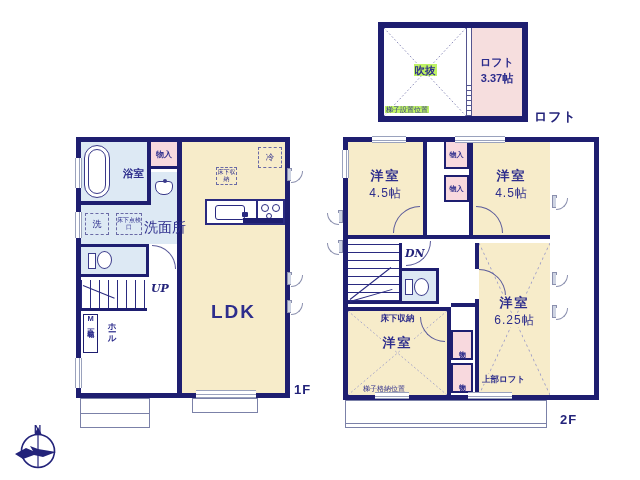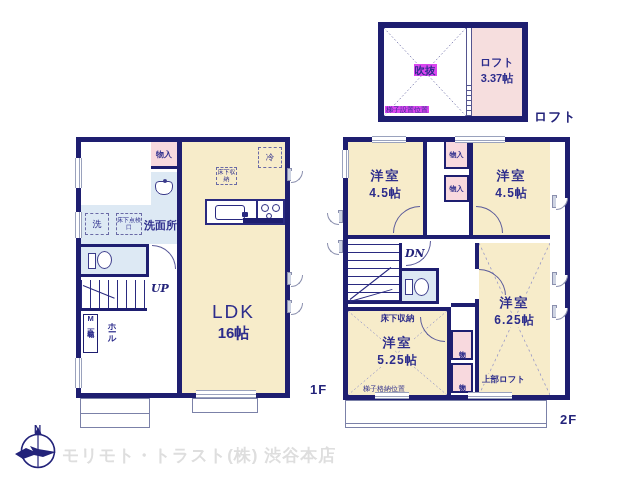--- a/index.html
+++ b/index.html
@@ -12,21 +12,21 @@
   .room{position:absolute;box-sizing:border-box;}
   .cream{background:#f7ecca;}
   .blue{background:#dde9f4;}
   .pink{background:#f8d9de;}
   .loftpink{background:#f6dede;}
   .wall{position:absolute;background:#1e1e70;}
   
   .lbl{position:absolute;color:#2d2d8c;line-height:1.25;white-space:nowrap;z-index:3;}
   .ctr{left:0;right:0;text-align:center;white-space:normal;}
   .rname{font-size:13px;letter-spacing:2px;font-weight:bold;}
-  .rsize{font-size:12px;letter-spacing:1px;font-weight:bold;}
+  .rsize{font-size:12px;letter-spacing:1px;font-weight:normal;}
   .tiny{font-size:7px;}
   .vert{writing-mode:vertical-rl;text-orientation:upright;letter-spacing:2px;}
   .tag{position:absolute;font-size:13px;font-weight:bold;color:#23237a;letter-spacing:1px;z-index:4;}
   .stair-note{position:absolute;font-family:"DejaVu Serif",serif;font-style:italic;font-size:11px;font-weight:bold;color:#23237a;z-index:3;}
   
   .dashbox{position:absolute;box-sizing:border-box;border:1px dashed #6a6aa6;display:flex;align-items:center;justify-content:center;text-align:center;z-index:2;}
   
   svg.xlines{position:absolute;left:0;top:0;width:100%;height:100%;z-index:1;}
   
   .arc{position:absolute;border:1px solid #5a5a9a;z-index:2;background:transparent;}
@@ -64,21 +64,21 @@
   .burner{position:absolute;width:8px;height:8px;border:1.5px solid #2a2a80;border-radius:50%;box-sizing:border-box;}
   .cstrip{position:absolute;left:36px;bottom:0;right:0;height:5px;background:#1e1e70;}
   
   .stairs{position:absolute;background:#fff;z-index:1;}
   .stairs.v{background-image:repeating-linear-gradient(90deg,#2a2a80 0 1px,transparent 1px 9px);}
   .stairs.h{background-image:repeating-linear-gradient(0deg,#2a2a80 0 1px,transparent 1px 8px);}
   .diag{position:absolute;background:#2a2a80;height:1px;transform-origin:left center;z-index:2;}
   
   .ladder{position:absolute;background:#fff;border-left:1px solid #55558f;border-right:1px solid #55558f;box-sizing:border-box;z-index:2;}
   .ladder:after{content:"";position:absolute;left:0;right:0;bottom:0;height:34px;background:repeating-linear-gradient(0deg,#55558f 0 1px,transparent 1px 5px);}
-  .onl{background:#d946ef;padding:0 1px;}
+  .onl{background:#bef264;padding:0 1px;}
   .oncream{background:#f7ecca;padding:0 1px;}
   .watermark{position:absolute;color:#dedede;font-size:17px;font-weight:bold;letter-spacing:1px;z-index:5;}
 </style>
 </head>
 <body>
 
 <div class="canvas">
 
   <div class="block loftblock" style="left:378px;top:22px;width:150px;height:100px;">
     <div class="room" style="left:0;top:0;width:82px;height:88px;background:#fff;">
@@ -108,43 +108,46 @@
         </div>
       <div class="counter" style="left:23px;top:57px;width:80px;height:26px;">
         <div class="ksink"></div>
         <div class="stove">
           <div class="burner" style="left:3px;top:3px;"></div>
           <div class="burner" style="left:14px;top:3px;"></div>
           <div class="burner" style="left:8px;top:12px;width:6px;height:6px;"></div>
         </div>
         <div class="cstrip"></div>
       </div>
-      <div class="lbl ctr" style="top:158px;font-size:19px;font-weight:normal;letter-spacing:2px;">LDK</div>
-      <div class="lbl ctr" style="top:182px;font-size:15px;font-weight:bold;">16帖</div>
+      <div class="lbl ctr" style="top:158px;font-size:19px;font-weight:bold;letter-spacing:2px;">LDK</div>
     </div>
 
     <div class="wall" style="left:96px;top:0;width:5px;height:251px;"></div>
 
+    <div class="room blue" style="left:0;top:0;width:70px;height:63px;border-right:4px solid #1e1e70;border-bottom:4px solid #1e1e70;">
+      <div class="tub"></div>
+      <div class="lbl" style="right:3px;top:25px;font-size:10.5px;font-weight:bold;">浴室</div>
+    </div>
 
     <div class="room pink" style="left:70px;top:0;width:26px;height:27px;border-bottom:3px solid #1e1e70;display:flex;align-items:center;justify-content:center;">
       <span style="font-size:8px;font-weight:bold;">物入</span>
     </div>
 
     <div class="room blue" style="left:70px;top:30px;width:26px;height:33px;">
       <div class="sinkbasin"></div>
     </div>
 
     <div class="room blue" style="left:0;top:63px;width:96px;height:39px;">
       <div class="dashbox" style="left:4px;top:8px;width:24px;height:22px;font-size:9px;">
           <span>洗</span>
         </div>
       <div class="dashbox" style="left:35px;top:8px;width:26px;height:22px;font-size:6px;line-height:1.1;">
           <span style="word-break:break-all;">床下点検口</span>
         </div>
-      <div class="lbl" style="left:63px;top:14px;font-size:11px;font-weight:bold;">洗面所</div>
+      <div class="lbl" style="left:63px;top:14px;font-size:14px;font-weight:normal;">洗面所</div>
     </div>
 
     <div class="room blue" style="left:0;top:102px;width:68px;height:33px;border-top:3px solid #1e1e70;border-right:3px solid #1e1e70;border-bottom:3px solid #1e1e70;">
       <div class="toilet-tank" style="left:7px;top:6px;"></div>
       <div class="toilet-bowl" style="left:16px;top:4px;"></div>
     </div>
     <div class="arc tr" style="left:71px;top:103px;width:23px;height:23px;"></div>
 
     <div class="stairs v" style="left:0;top:138px;width:66px;height:31px;border-bottom:3px solid #1e1e70;box-sizing:border-box;">
       <div class="diag" style="left:2px;top:5px;width:34px;transform:rotate(22deg);"></div>
@@ -175,23 +178,23 @@
       <div class="fan"></div>
     </div>
   <div class="casem right" style="left:287px;top:300px;">
       <div class="pane"></div>
       <div class="fan"></div>
     </div>
 
   <div class="gray-rect" style="left:80px;top:398px;width:70px;height:16px;"></div>
   <div class="gray-rect" style="left:80px;top:413px;width:70px;height:15px;"></div>
   <div class="gray-rect" style="left:192px;top:398px;width:66px;height:15px;"></div>
-  <div class="tag" style="left:310px;top:382px;">1F</div>
-
-  <div class="block" style="left:343px;top:137px;width:227px;height:263px;">
+  <div class="tag" style="left:294px;top:382px;">1F</div>
+
+  <div class="block" style="left:343px;top:137px;width:256px;height:263px;">
 
     <div class="room cream" style="left:0;top:0;width:79px;height:97px;border-right:4px solid #1e1e70;border-bottom:4px solid #1e1e70;">
       <div class="lbl ctr rname" style="top:26px;">洋室</div>
       <div class="lbl ctr rsize" style="top:44px;">4.5帖</div>
       <div class="arc tl" style="right:3px;bottom:2px;width:26px;height:26px;"></div>
     </div>
 
     <div class="room cream" style="left:121px;top:0;width:81px;height:97px;border-left:4px solid #1e1e70;border-bottom:4px solid #1e1e70;">
       <div class="lbl ctr rname" style="top:26px;">洋室</div>
       <div class="lbl ctr rsize" style="top:44px;">4.5帖</div>
@@ -218,21 +221,20 @@
     </div>
     <div class="arc br" style="left:58px;top:99px;width:24px;height:24px;"></div>
 
     <div class="room cream" style="left:0;top:165px;width:103px;height:88px;border-top:4px solid #1e1e70;border-right:4px solid #1e1e70;">
       <svg class="xlines" viewBox="0 0 100 100" preserveAspectRatio="none">
           <line x1="0" y1="0" x2="100" y2="100" stroke="#9a9ac8" stroke-width="0.9" stroke-dasharray="2,2.5"></line>
           <line x1="100" y1="0" x2="0" y2="100" stroke="#9a9ac8" stroke-width="0.9" stroke-dasharray="2,2.5"></line>
         </svg>
       <div class="lbl ctr" style="top:2px;font-size:8.5px;font-weight:bold;"><span class="oncream">床下収納</span></div>
       <div class="lbl ctr rname" style="top:24px;"><span class="oncream">洋室</span></div>
-      <div class="lbl ctr rsize" style="top:42px;"><span class="oncream">5.25帖</span></div>
       <div class="lbl" style="left:14px;bottom:1px;font-size:7px;"><span class="oncream">梯子格納位置</span></div>
       <div class="arc bl" style="right:2px;top:6px;width:24px;height:24px;"></div>
     </div>
 
     <div class="room pink" style="left:103px;top:188px;width:22px;height:30px;border:2.5px solid #1e1e70;display:flex;align-items:center;justify-content:center;">
       <span class="vert tiny" style="font-weight:bold;letter-spacing:0;">物入</span>
     </div>
     <div class="room pink" style="left:103px;top:221px;width:22px;height:30px;border:2.5px solid #1e1e70;display:flex;align-items:center;justify-content:center;">
       <span class="vert tiny" style="font-weight:bold;letter-spacing:0;">物入</span>
     </div>
@@ -283,15 +285,14 @@
   </div>
   <div class="tag" style="left:560px;top:412px;">2F</div>
 
   <svg class="abs" style="left:10px;top:422px;width:56px;height:56px;z-index:5;" viewBox="0 0 56 56">
     <circle cx="28" cy="29" r="16.5" fill="none" stroke="#23237a" stroke-width="1.6"></circle>
     <line x1="28" y1="46" x2="28" y2="12" stroke="#23237a" stroke-width="1.2"></line>
     <polygon points="28,5 24,13 32,13" fill="#23237a"></polygon>
     <text x="24" y="11" font-size="10" font-weight="bold" fill="#23237a" font-family="Liberation Sans, sans-serif">N</text>
     <path d="M5,32 L16,26 L23,29 L20,24 L28,27 L46,30 L33,35 L24,33 L13,37 Z" fill="#23237a"></path>
   </svg>
-  <div class="watermark" style="left:62px;top:444px;">モリモト・トラスト(株) 渋谷本店</div>
 
 </div>
 
 </body></html>

